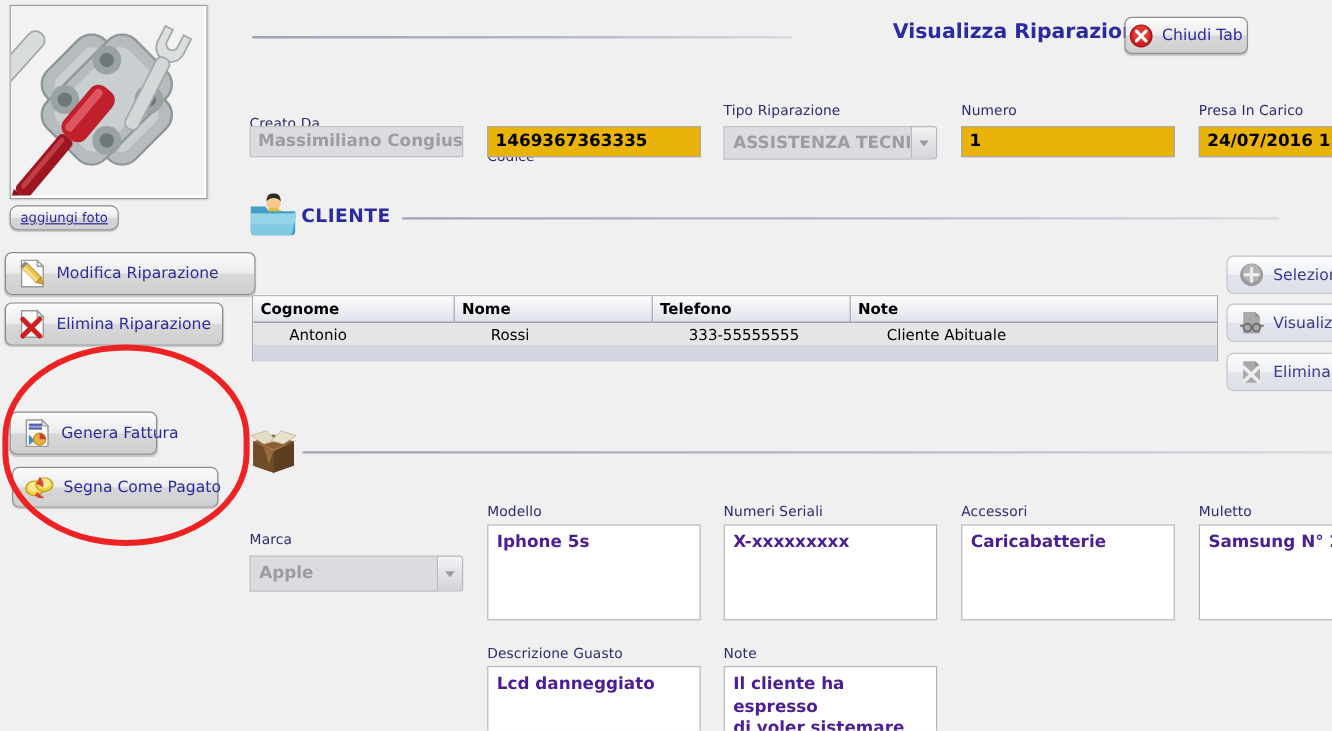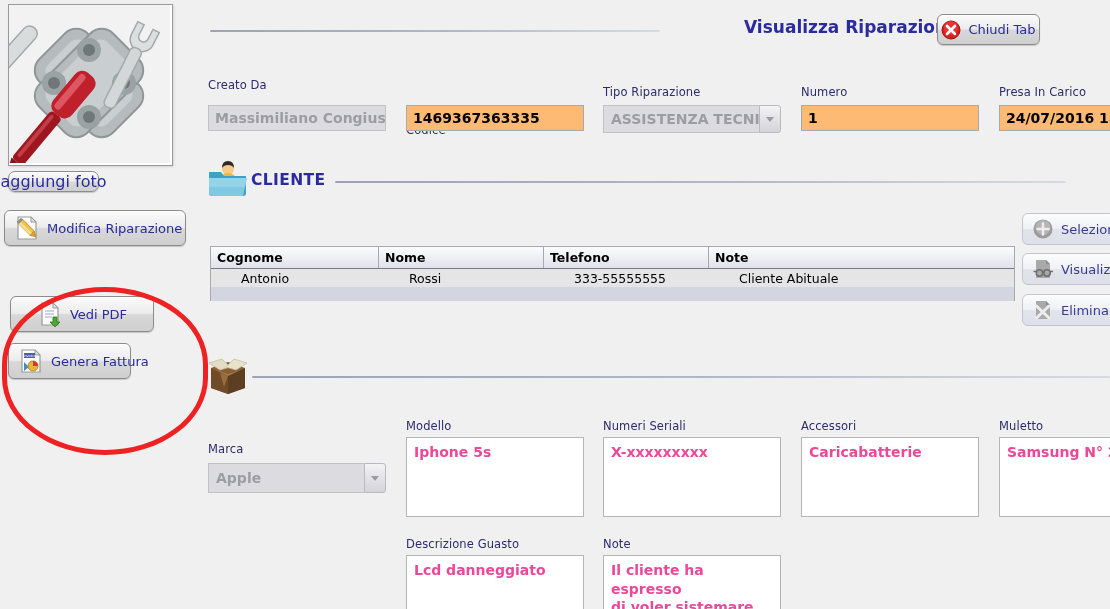--- a/index.html
+++ b/index.html
@@ -21,21 +21,21 @@
     font-size: 11.5px;
     color: #2b2b6f;
     white-space: nowrap;
     letter-spacing: .1px;
   }
 
   
   .tfield {
     position: absolute;
     box-sizing: border-box;
-    background: #fdba74;
+    background: #eab308;
     border: 1px solid #a9a9a9;
     font-size: 14px;
     font-weight: bold;
     color: #000;
     padding: 2px 6px;
     display: flex;
     align-items: center;
     overflow: hidden;
     white-space: nowrap;
   }
@@ -85,21 +85,21 @@
   }
 
   
   .tarea {
     position: absolute;
     box-sizing: border-box;
     background: #fff;
     border: 1px solid #b5b5b5;
     font-size: 14px;
     font-weight: bold;
-    color: #ec4899;
+    color: #4c1d95;
     padding: 5px 7px;
     line-height: 1.33;
     overflow: hidden;
     white-space: pre-line;
   }
 
   
   .btn {
     position: absolute;
     box-sizing: border-box;
@@ -109,21 +109,21 @@
     box-shadow: 0 1px 1px rgba(0,0,0,.18), inset 0 1px 0 #fff;
     display: flex;
     align-items: center;
     gap: 7px;
     padding: 0 9px;
     color: #2b2b9f;
     font-size: 13px;
     cursor: default;
     white-space: nowrap;
   }
-  .btn.small { font-size: 16px; border-radius: 7px; justify-content: center; }
+  .btn.small { font-size: 11px; border-radius: 7px; justify-content: center; text-decoration: underline; }
   .btn.pale {
     border: 1px solid #c4c4cc;
     background: linear-gradient(to bottom, #fdfdfe 0%, #eef0f5 50%, #e2e4ec 52%, #dde0e8 100%);
     box-shadow: none;
     color: #3b3b8f;
   }
 
   
   #photo-frame {
     position: absolute;
@@ -264,86 +264,96 @@
         <rect x="7.5" y="55" width="4" height="54" rx="2" fill="#d05057" opacity=".7"></rect>
         <path d="M5,114 L19,114 L14,126 L10,126 Z" fill="#8a121b"></path>
       </g>
     </svg>
   </div>
 
   <div class="btn small" style="left:8px; top:171px; width:91px; height:21px;">
     <span>aggiungi foto</span>
   </div>
 
-  <div class="btn" style="left:4px; top:210px; width:182px; height:36px;">
+  <div class="btn" style="left:4px; top:210px; width:209px; height:36px;">
     <span>
       <svg class="icon-svg" width="26" height="26" viewBox="0 0 26 26">
         <path d="M4 2 h13 l5 5 v17 h-18 z" fill="#fefefe" stroke="#9a9a9a" stroke-width="1.2"></path>
         <path d="M17 2 v5 h5 z" fill="#e2e2e2" stroke="#9a9a9a" stroke-width="1"></path>
         <g transform="rotate(-45 14 14)">
           <rect x="11" y="3" width="6" height="17" fill="#f0c24b" stroke="#b98b1e" stroke-width=".8"></rect>
           <rect x="11" y="3" width="3" height="17" fill="#f8dd8e"></rect>
           <path d="M11 20 h6 l-3 5 z" fill="#d6a43a" stroke="#b98b1e" stroke-width=".8"></path>
           <rect x="11" y="1" width="6" height="3" fill="#8c8c8c"></rect>
         </g>
       </svg>
     </span>
     <span>Modifica Riparazione</span>
   </div>
 
-
-  <div class="btn" style="left:10px; top:296px; width:144px; height:36px; justify-content:center;">
+  <div class="btn" style="left:4px; top:252px; width:182px; height:36px;">
     <span>
       <svg class="icon-svg" width="26" height="26" viewBox="0 0 26 26">
-        <path d="M5 2 h11 l5 5 v17 h-16 z" fill="#fbfbfb" stroke="#9a9a9a" stroke-width="1.2"></path>
-        <path d="M16 2 v5 h5 z" fill="#e0e0e0" stroke="#9a9a9a" stroke-width="1"></path>
-        <g stroke="#9fb0c4" stroke-width="1.1">
-          <path d="M8 10 h9 M8 13 h9 M8 16 h7"></path>
-        </g>
-        <path d="M16 16 v5 h-3 l5 5 l5 -5 h-3 v-5 z" fill="#4aa830" stroke="#2f7a1d" stroke-width=".8"></path>
-      </svg>
-    </span>
-    <span>Vedi PDF</span>
-  </div>
+        <path d="M4 2 h13 l5 5 v17 h-18 z" fill="#fefefe" stroke="#9a9a9a" stroke-width="1.2"></path>
+        <path d="M17 2 v5 h5 z" fill="#e2e2e2" stroke="#9a9a9a" stroke-width="1"></path>
+        <path d="M5 9 L19 23 M19 9 L5 23" stroke="#cc1f1f" stroke-width="4.2" stroke-linecap="round"></path>
+      </svg>
+    </span>
+    <span>Elimina Riparazione</span>
+  </div>
+
 
   <div class="btn" style="left:8px; top:343px; width:123px; height:36px;">
     <span>
       <svg class="icon-svg" width="26" height="26" viewBox="0 0 26 26">
         <path d="M4 2 h13 l5 5 v17 h-18 z" fill="#fdfdfd" stroke="#9a9a9a" stroke-width="1.2"></path>
         <path d="M17 2 v5 h5 z" fill="#e2e2e2" stroke="#9a9a9a" stroke-width="1"></path>
         <rect x="6" y="5" width="11" height="5" fill="#4e5fa8"></rect>
         <text x="11.5" y="9" font-size="3.4" fill="#fff" text-anchor="middle" font-family="DejaVu Sans, sans-serif">Invoice</text>
         <path d="M6 14 l5 5 l-5 4 z" fill="#3a8ecb"></path>
         <circle cx="15" cy="18" r="5" fill="#e8b53a" stroke="#b98b1e"></circle>
         <path d="M15 13 A5 5 0 0 1 20 18 L15 18 Z" fill="#cc3b36"></path>
       </svg>
     </span>
     <span>Genera Fattura</span>
   </div>
 
+  <div class="btn" style="left:10px; top:389px; width:172px; height:34px;">
+    <span>
+      <svg class="icon-svg" width="26" height="24" viewBox="0 0 26 24">
+        <ellipse cx="9" cy="13" rx="7.5" ry="6" fill="#f2d34e" stroke="#c9a019" stroke-width="1.2"></ellipse>
+        <ellipse cx="9" cy="11.5" rx="5.5" ry="4.3" fill="#fae88e"></ellipse>
+        <ellipse cx="17" cy="10" rx="7" ry="5.6" fill="#f2d34e" stroke="#c9a019" stroke-width="1.2"></ellipse>
+        <ellipse cx="17" cy="8.6" rx="5" ry="4" fill="#fae88e"></ellipse>
+        <path d="M13 3 q4 4 3 9 q-4 -2 -6 -3 q3 -3 3 -6 z" fill="#d8433b"></path>
+        <path d="M11 16 q3 3 6 5 q-5 1 -8 -2 z" fill="#d8433b"></path>
+      </svg>
+    </span>
+    <span>Segna Come Pagato</span>
+  </div>
 
   <div id="red-annotation"></div>
 
   <div class="divider" style="left:210px; top:30px; width:450px;"></div>
 
 
   <div id="header-title">Visualizza Riparazione</div>
 
   <div class="btn" style="left:937px; top:14px; width:103px; height:31px; justify-content:center;">
     <span>
       <svg class="icon-svg" width="20" height="20" viewBox="0 0 20 20">
         <circle cx="10" cy="10" r="9" fill="#d81f20" stroke="#9c1214" stroke-width="1"></circle>
         <circle cx="10" cy="8" r="7" fill="#ec4a44" opacity=".55"></circle>
         <path d="M6 6 L14 14 M14 6 L6 14" stroke="#fff" stroke-width="2.6" stroke-linecap="round"></path>
       </svg>
     </span>
     <span>Chiudi Tab</span>
   </div>
 
-  <div class="flabel" style="left:208px; top:78px;">Creato Da</div>
+  <div class="flabel" style="left:208px; top:96px;">Creato Da</div>
   <div class="tfield disabled" style="left:208px; top:105px; width:178px; height:26px;">Massimiliano Congiusta</div>
 
   <div class="flabel" style="left:406px; top:85px;margin-top:38px;">Codice</div>
   <div class="tfield" style="left:406px; top:105px; width:178px; height:26px;">1469367363335</div>
 
   <div class="flabel" style="left:603px; top:85px;">Tipo Riparazione</div>
   <div class="combo" style="left:603px; top:105px; width:178px; height:28px;">
     <div class="cbtext">ASSISTENZA TECNIC</div>
     <div class="cbarrow"></div>
   </div>

